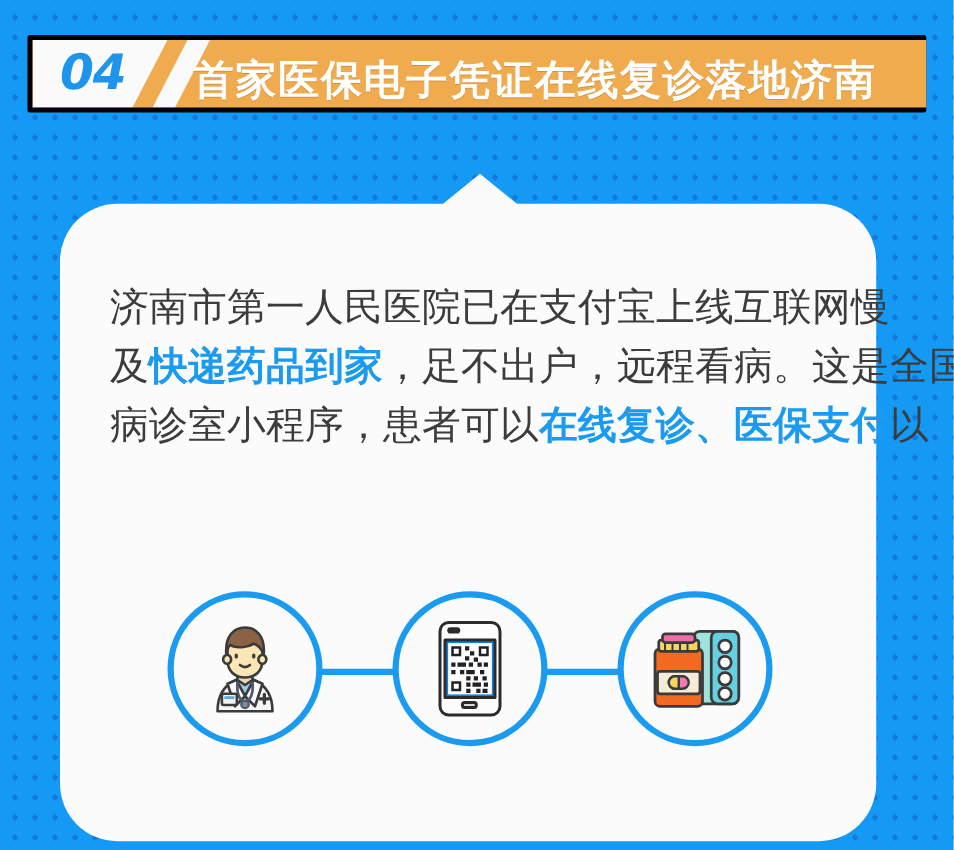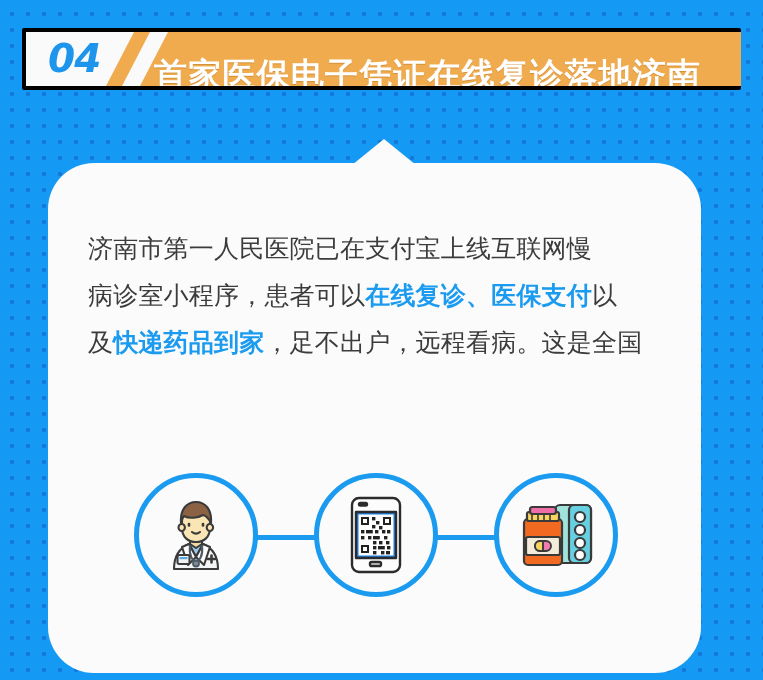--- a/index.html
+++ b/index.html
@@ -82,21 +82,21 @@
     color: #1E95EC;
     font-size: 39px;
     font-weight: bold;
     font-style: italic;
     letter-spacing: -1px;
     font-family: "DejaVu Sans", sans-serif;
   }
   .banner-title {
     position: absolute;
     left: 128px;
-    top: 16px;
+    top: 5px;
     height: 54px;
     line-height: 54px;
     color: #FFFFFF;
     font-size: 33px;
     font-weight: bold;
     letter-spacing: 1.2px;
     white-space: nowrap;
     text-shadow: 0 1px 0 rgba(160,100,20,0.35);
   }
 
@@ -124,24 +124,24 @@
   
   .copy {
     position: absolute;
     left: 40px;
     top: 62px;
     width: 580px;
   }
   .copy-line {
     height: 47px;
     line-height: 47px;
-    font-size: 25px;
+    font-size: 31px;
     color: #3C3C3C;
     white-space: nowrap;
-    font-family: Liberation Sans, sans-serif;
+    font-family: Liberation Mono, monospace;
     letter-spacing: 0.2px;
   }
   .hl {
     color: #1B9BF0;
     font-weight: bold;
   }
 
   
   .icon-row {
     position: absolute;
@@ -198,24 +198,24 @@
 
   <div class="card-pointer"></div>
 
   <div class="card">
 
     <div class="copy">
       <div class="copy-line">
         <span>济南市第一人民医院已在支付宝上线互联网慢</span>
       </div>
       <div class="copy-line">
+        <span>及</span><span class="hl">快递药品到家</span><span>，足不出户，远程看病。这是全国</span>
+      </div>
+      <div class="copy-line">
         <span>病诊室小程序，患者可以</span><span class="hl">在线复诊、医保支付</span><span>以</span>
-      </div>
-      <div class="copy-line">
-        <span>及</span><span class="hl">快递药品到家</span><span>，足不出户，远程看病。这是全国</span>
       </div>
     </div>
 
     <div class="icon-row">
 
       <div class="connector conn-1"></div>
       <div class="connector conn-2"></div>
 
       <div class="circle circle-1">
         <svg width="76" height="76" viewBox="0 0 76 76">

